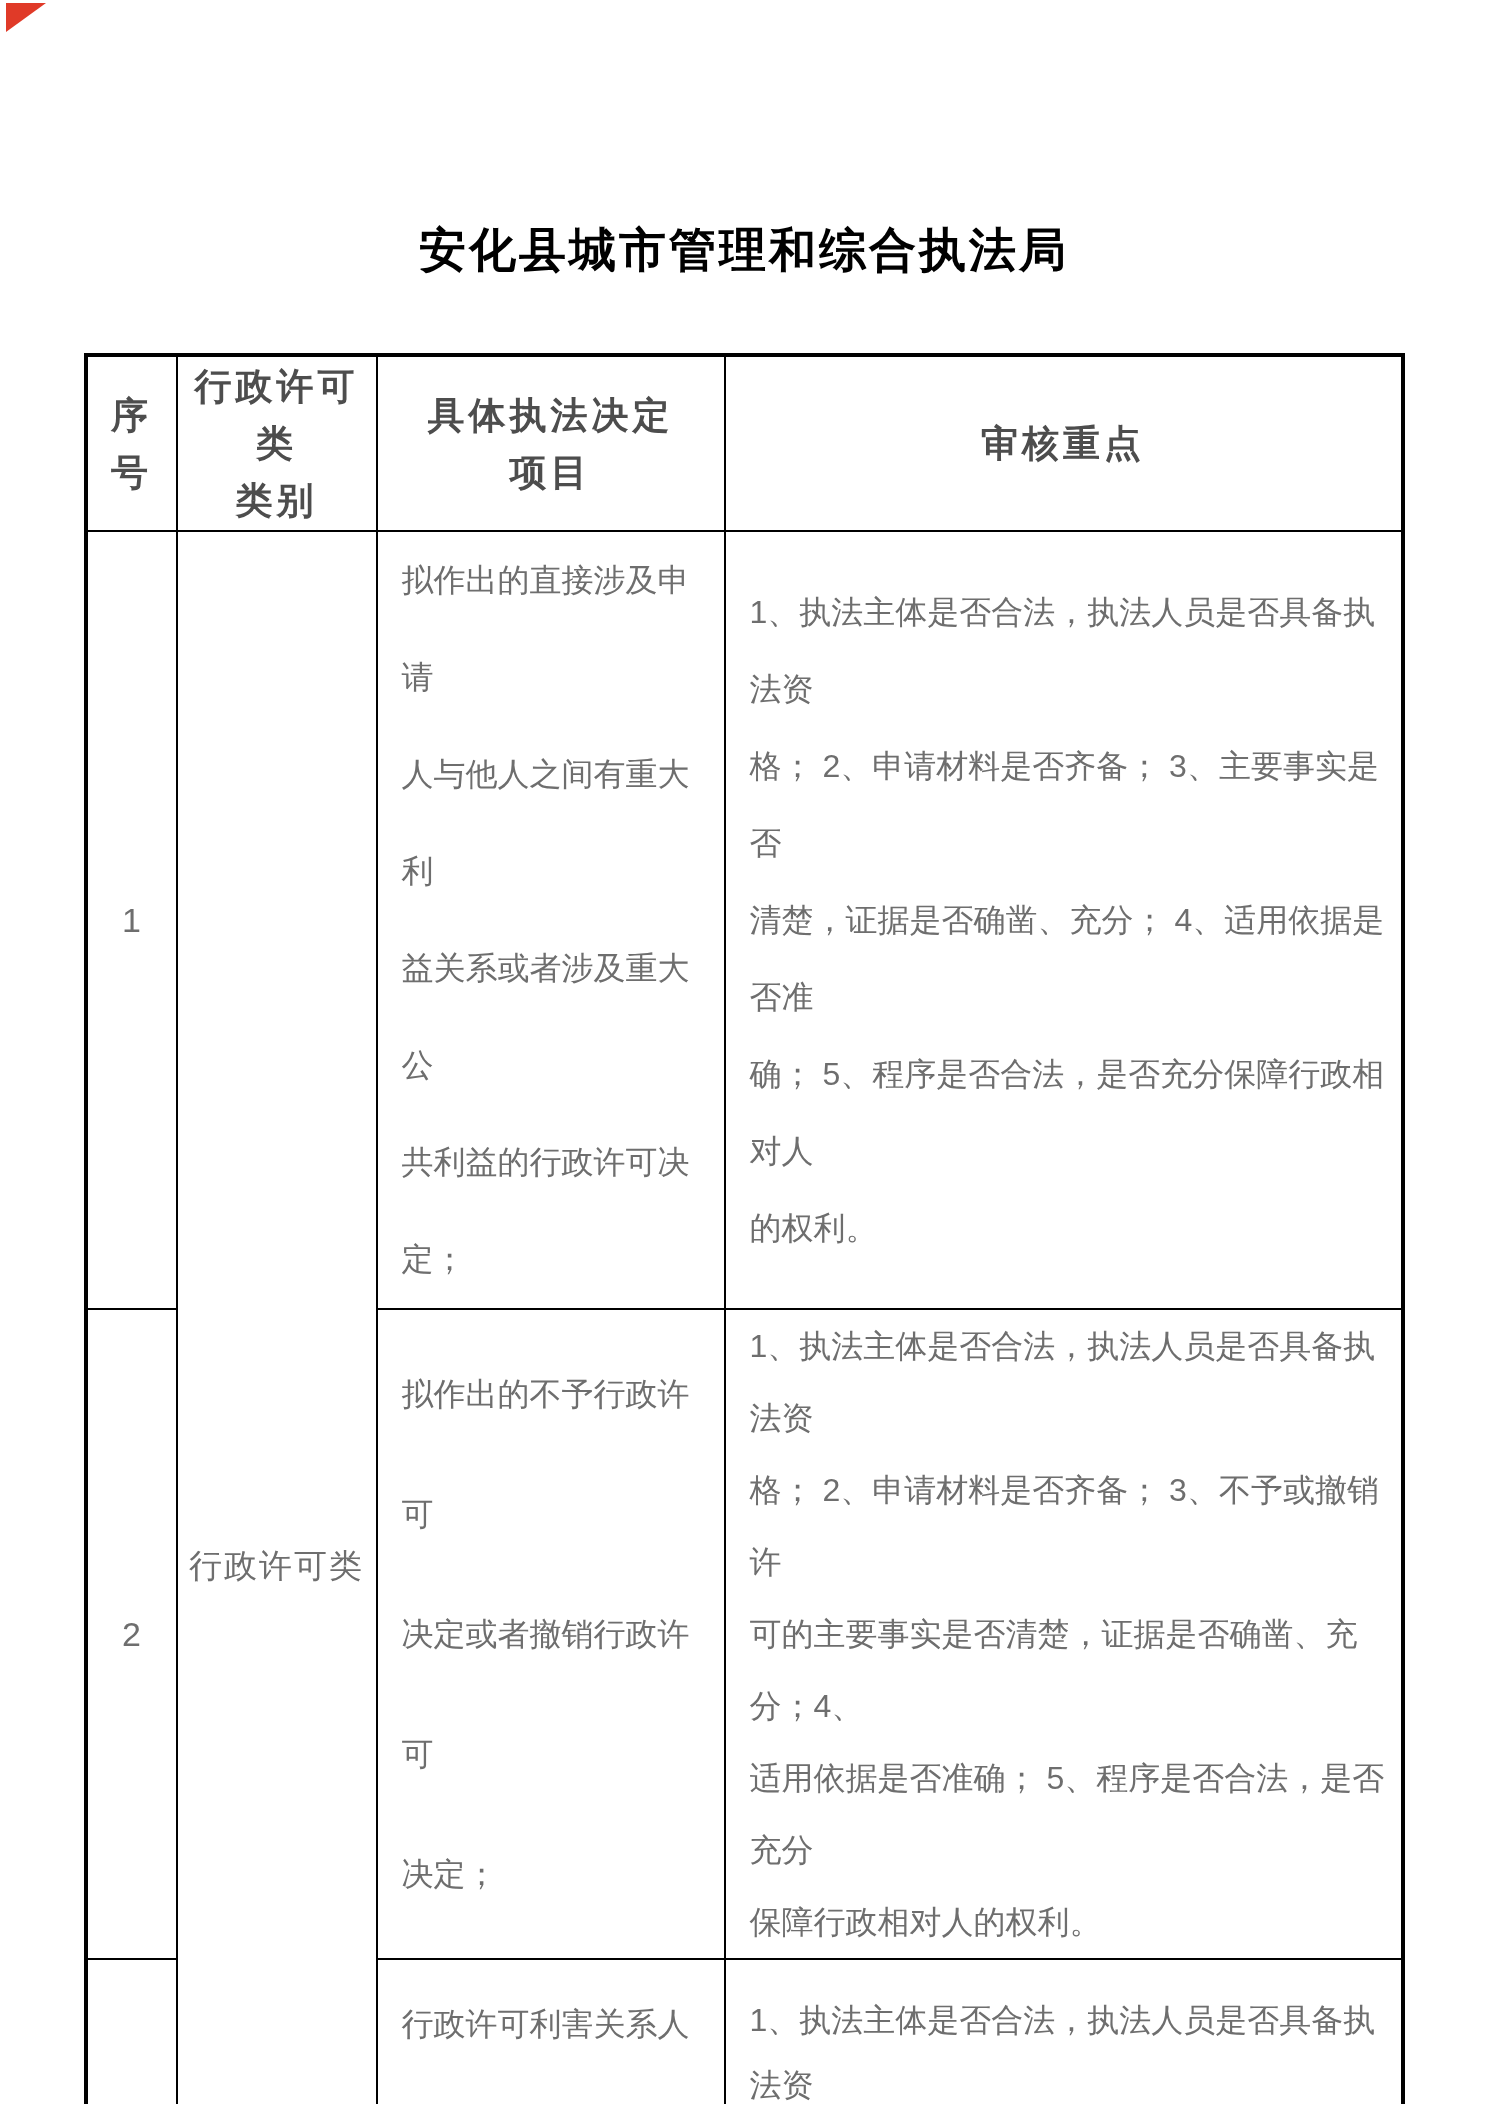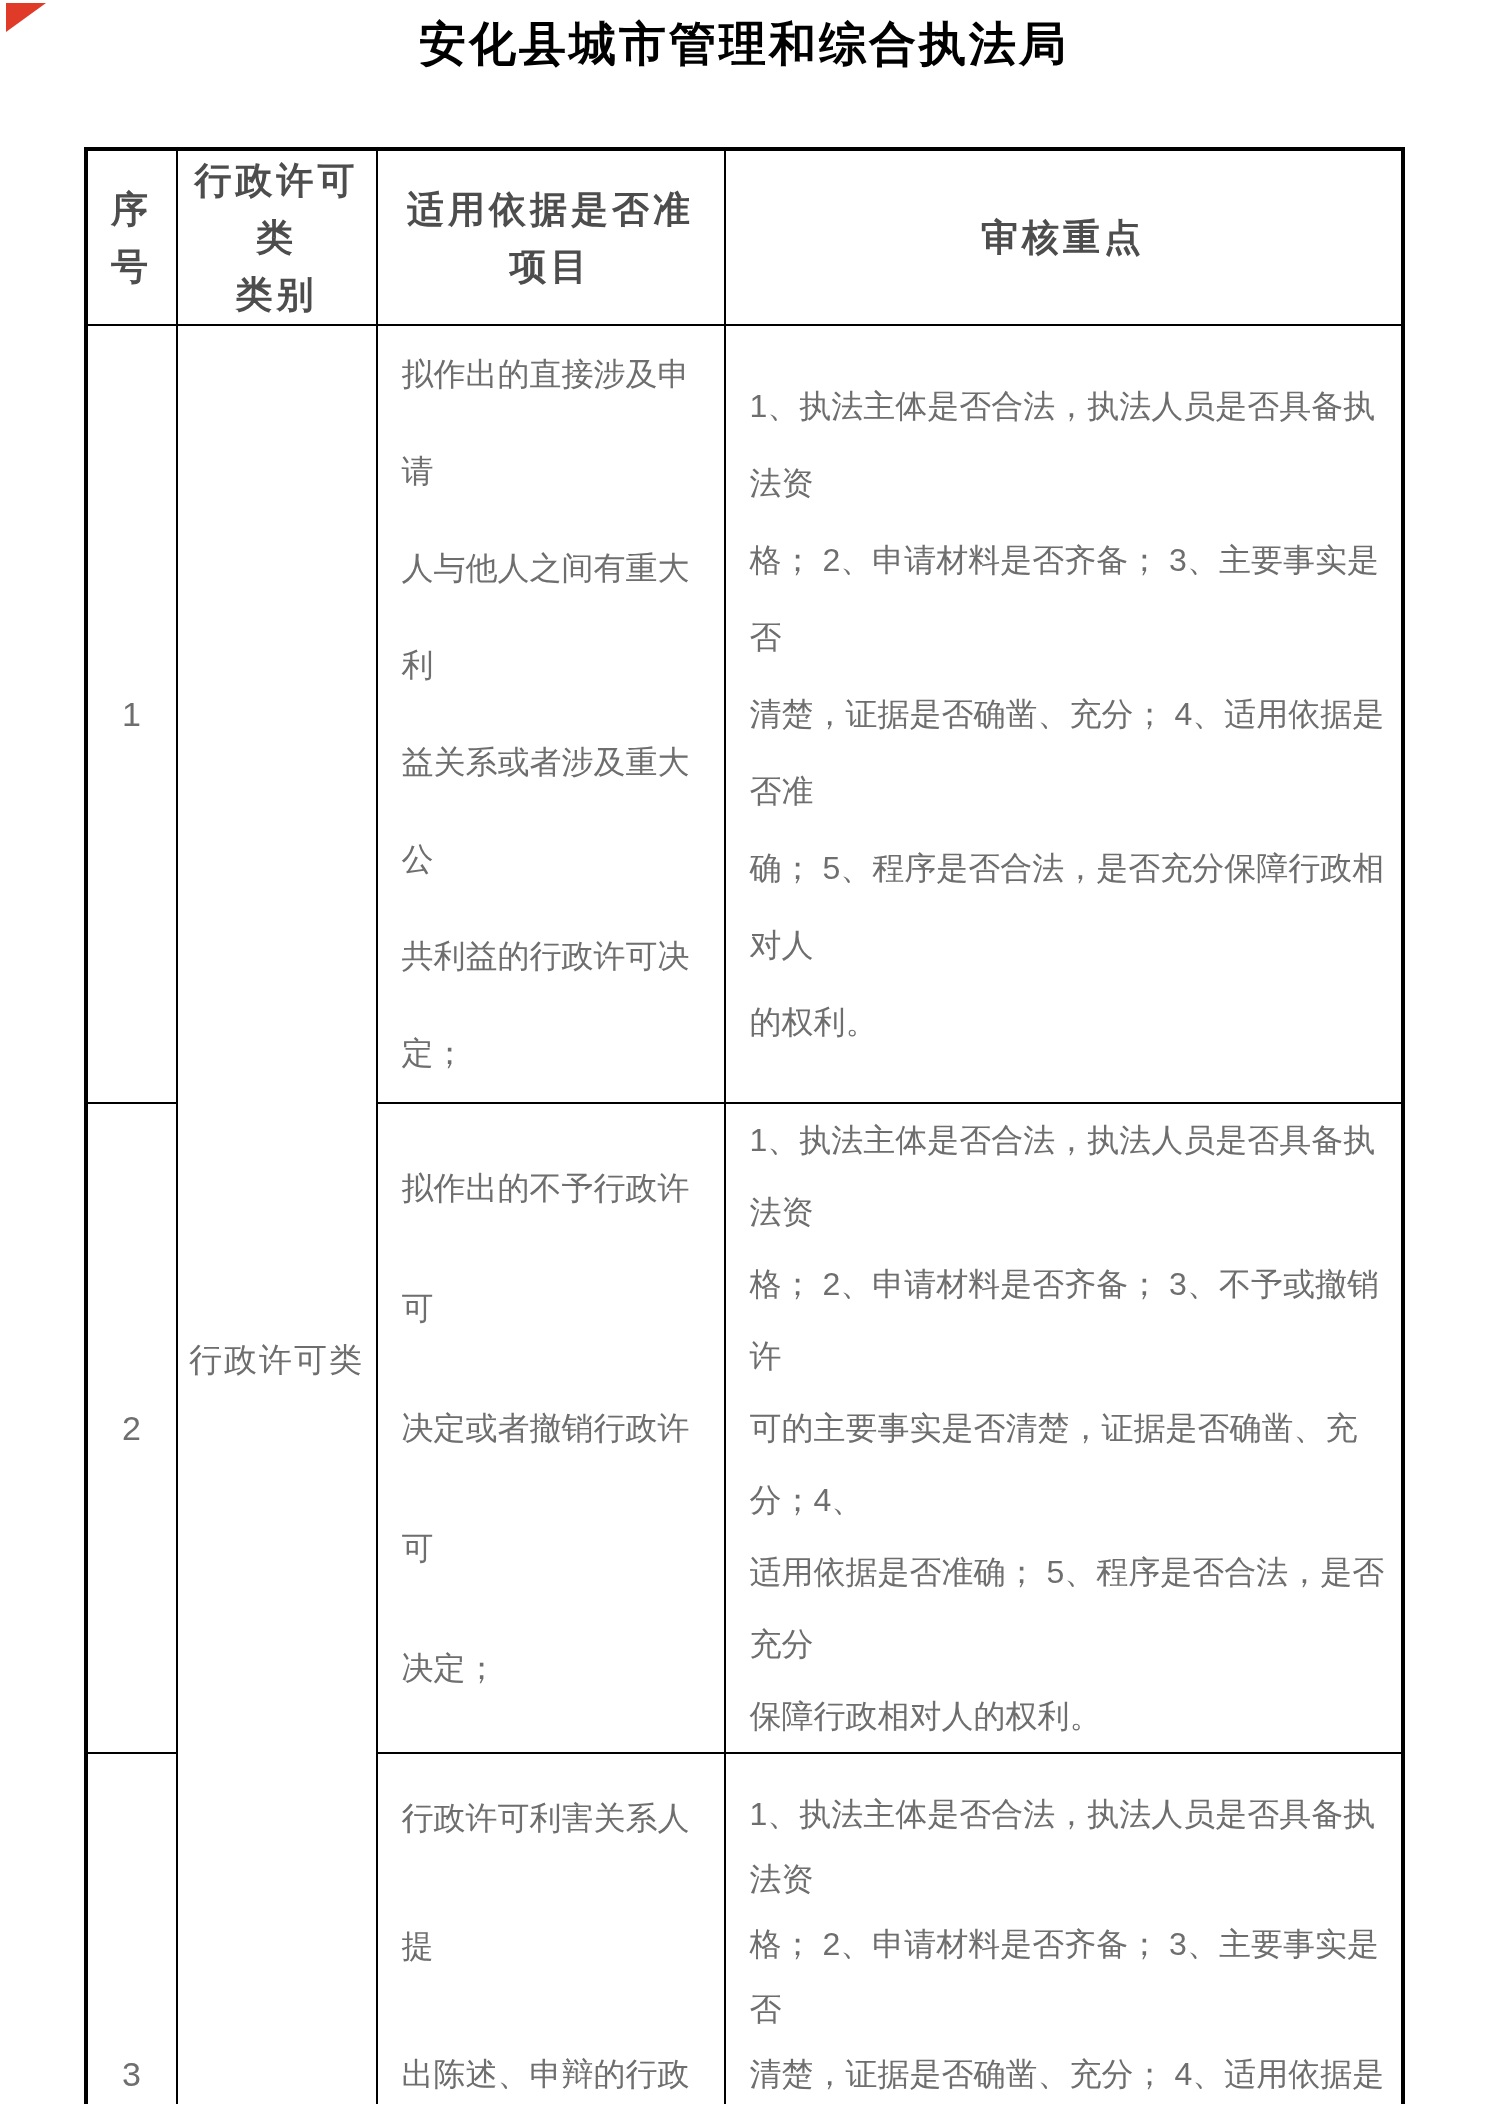--- a/index.html
+++ b/index.html
@@ -18,20 +18,21 @@
     font-family:"Liberation Sans",sans-serif;
     overflow:hidden;
   }
   .corner-mark{
     position:absolute;top:3px;left:6px;
     width:40px;height:29px;
     background:var(--accent-red);
     clip-path:polygon(0 0,100% 0,0 100%);
   }
   .titles{
+    padding-top:206px;
     text-align:center;
     color:var(--title-color);
     font-family:"Liberation Serif","DejaVu Serif",serif;
     font-weight:700;
     font-size:47px;
   }
   .title-line{line-height:89px;letter-spacing:3px;}
   table.review{
     border-collapse:collapse;
     table-layout:fixed;
@@ -99,21 +100,21 @@
       <col class="c2">
       <col class="c3">
       <col class="c4">
   </colgroup>
   <tbody>
     <tr class="header-row">
       <th>序
 号</th>
       <th>行政许可类
 类别</th>
-      <th>适用依据是否准
+      <th>具体执法决定
 项目</th>
       <th>审核重点</th>
     </tr>
     <tr class="r1">
       <td class="num">1</td>
       <td class="category" rowspan="3">行政许可类</td>
       <td class="item i1">拟作出的直接涉及申请
 人与他人之间有重大利
 益关系或者涉及重大公
 共利益的行政许可决定；</td>

